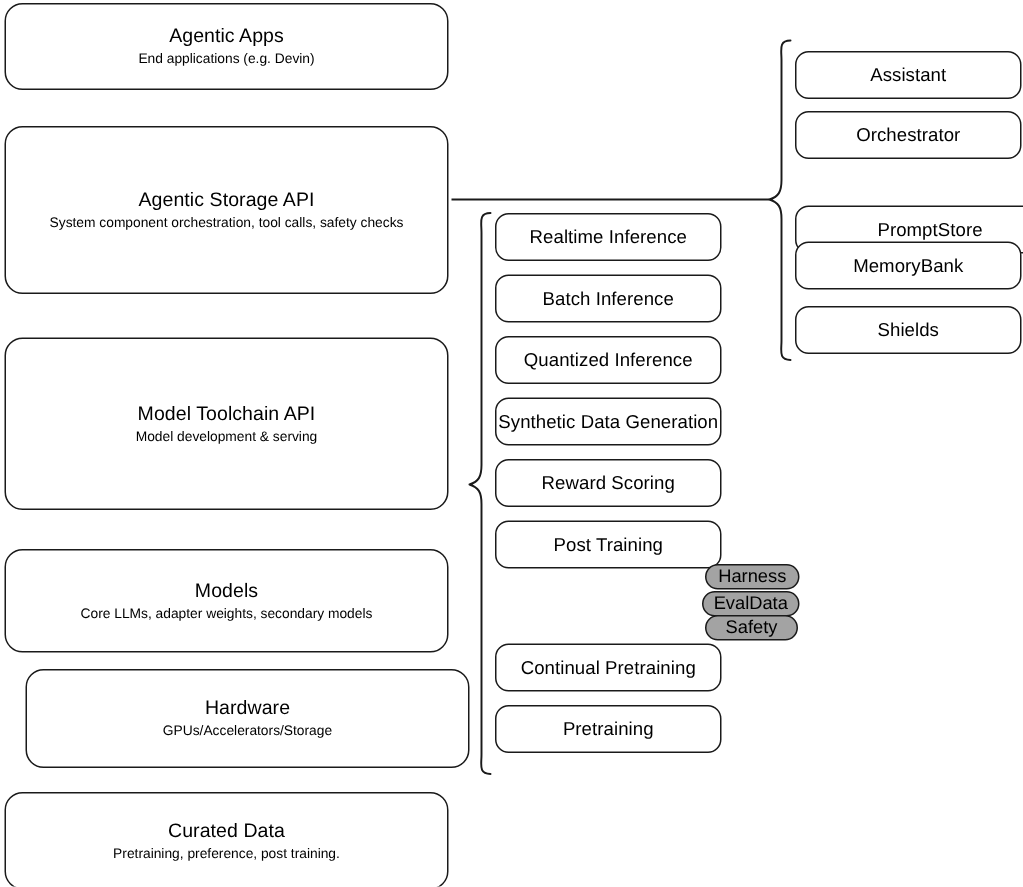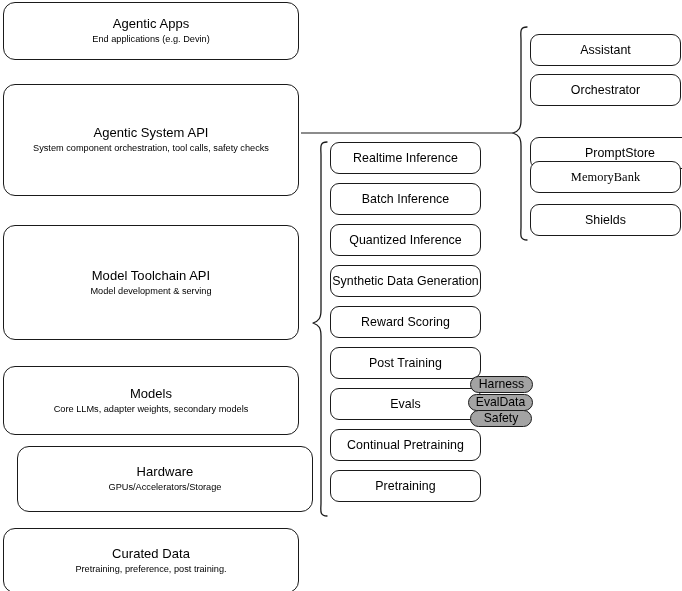--- a/index.html
+++ b/index.html
@@ -92,21 +92,21 @@
              L 321 503
              C 321 510, 319 516, 327 516"></path>
   </svg>
 
   <div class="node layer" style="left:3px;top:2px;width:296px;height:58px;">
     <div class="t">Agentic Apps</div>
     <div class="s">End applications (e.g. Devin)</div>
   </div>
 
   <div class="node layer" style="left:3px;top:84px;width:296px;height:112px;">
-    <div class="t">Agentic System API</div>
+    <div class="t">Agentic Storage API</div>
     <div class="s">System component orchestration, tool calls, safety checks</div>
   </div>
 
   <div class="node layer" style="left:3px;top:225px;width:296px;height:115px;">
     <div class="t">Model Toolchain API</div>
     <div class="s">Model development &amp; serving</div>
   </div>
 
   <div class="node layer" style="left:3px;top:366px;width:296px;height:69px;">
     <div class="t">Models</div>
@@ -134,43 +134,40 @@
   </div>
   <div class="node chip" style="left:330px;top:265px;width:151px;">
     <div class="t">Synthetic Data Generation</div>
   </div>
   <div class="node chip" style="left:330px;top:306px;width:151px;">
     <div class="t">Reward Scoring</div>
   </div>
   <div class="node chip" style="left:330px;top:347px;width:151px;text-align:center;">
     <div class="t">Post Training</div>
   </div>
-  <div class="node chip" style="left:330px;top:388px;width:151px;">
-    <div class="t">Evals</div>
-  </div>
   <div class="node chip" style="left:330px;top:429px;width:151px;">
     <div class="t">Continual Pretraining</div>
   </div>
   <div class="node chip" style="left:330px;top:470px;width:151px;">
     <div class="t">Pretraining</div>
   </div>
 
   <div class="pill" style="left:470px;top:376px;width:63px;height:17px;">Harness</div>
   <div class="pill" style="left:468px;top:394px;width:65px;height:17px;">EvalData</div>
   <div class="pill" style="left:470px;top:410px;width:62px;height:17px;">Safety</div>
 
   <div class="node chip" style="left:530px;top:34px;width:151px;">
     <div class="t">Assistant</div>
   </div>
   <div class="node chip" style="left:530px;top:74px;width:151px;">
     <div class="t">Orchestrator</div>
   </div>
   <div class="node chip" style="left:530px;top:118px;width:180px;margin-top:19px;">
     <div class="t">PromptStore</div>
   </div>
-  <div class="node chip" style="left:530px;top:161px;width:151px;font-family:Liberation Serif, serif;">
+  <div class="node chip" style="left:530px;top:161px;width:151px;">
     <div class="t">MemoryBank</div>
   </div>
   <div class="node chip" style="left:530px;top:204px;width:151px;">
     <div class="t">Shields</div>
   </div>
 
 </div>
 
 </body></html>

